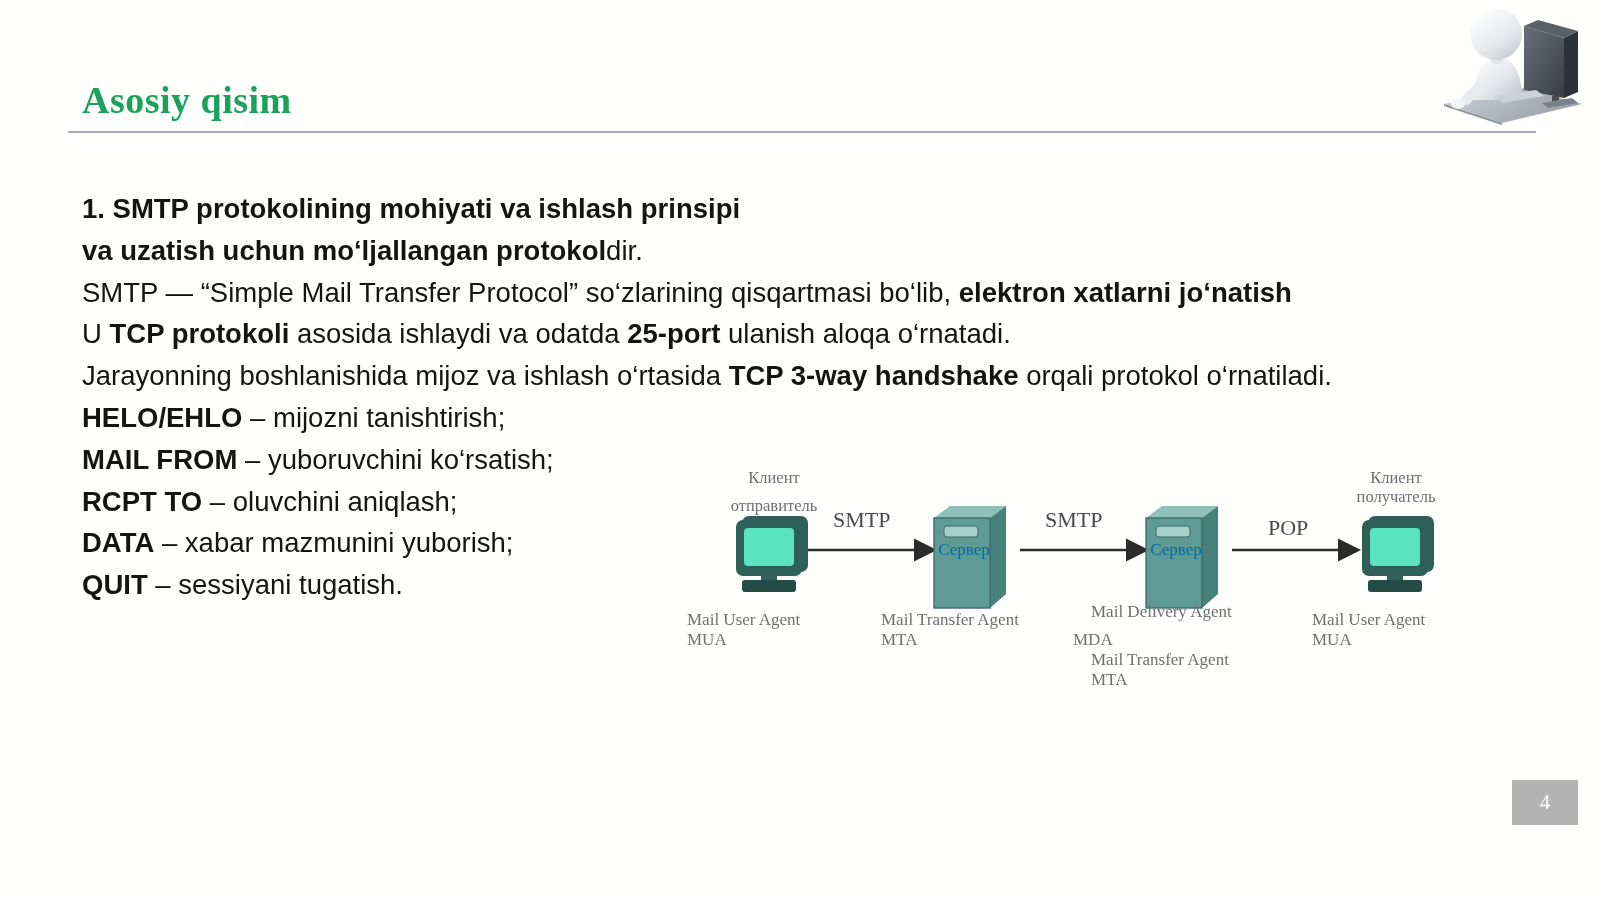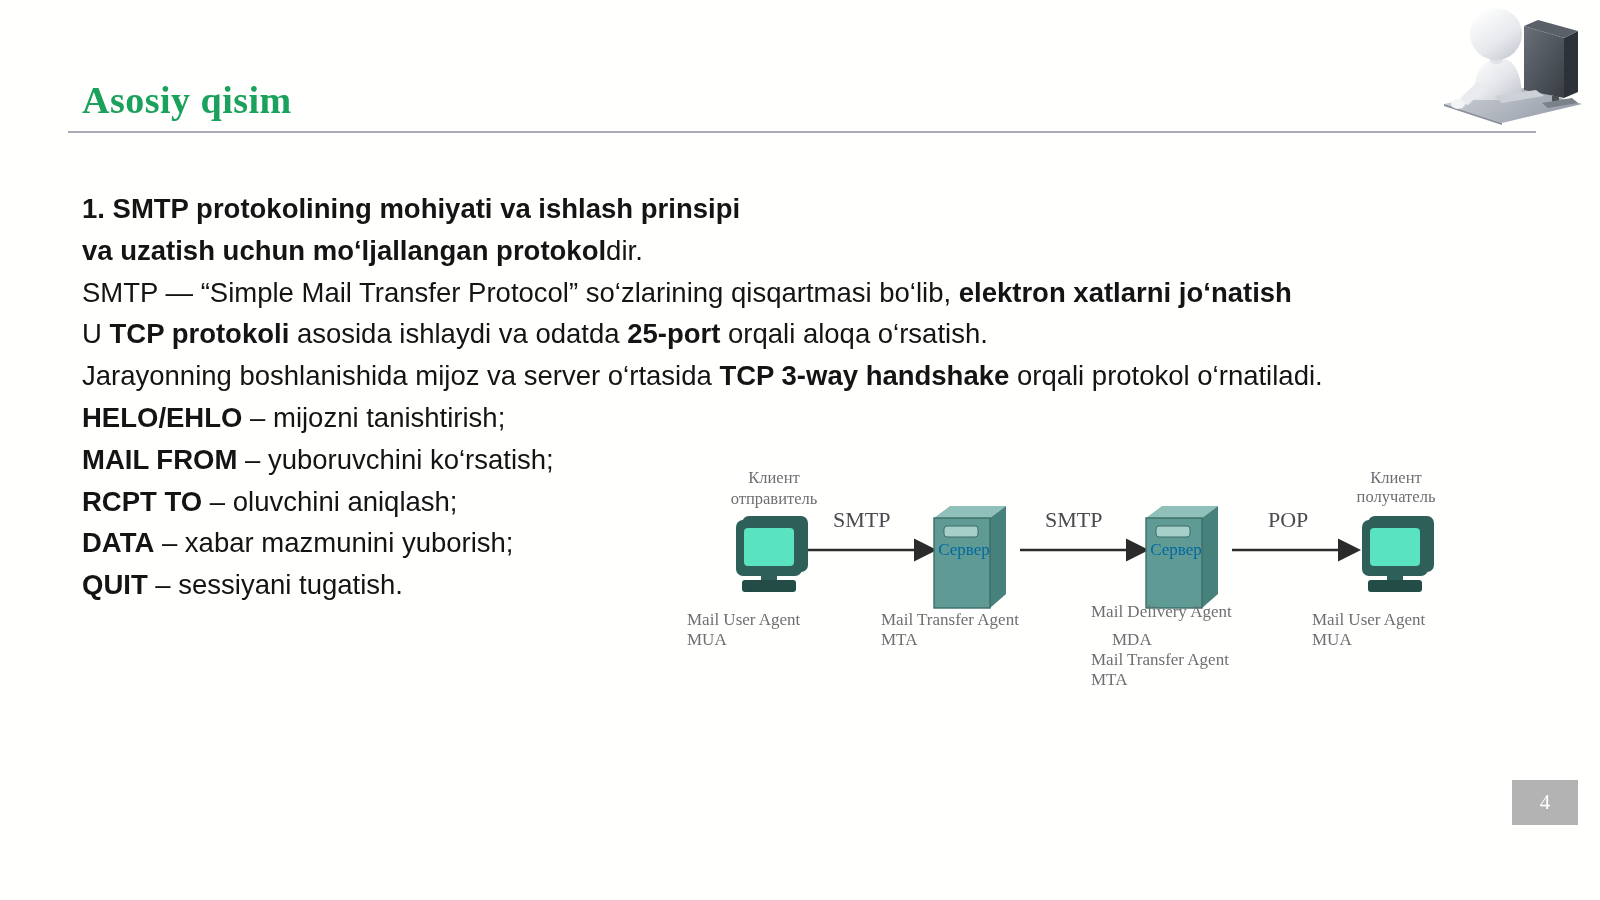--- a/index.html
+++ b/index.html
@@ -178,22 +178,22 @@
 
       <polygon points="62,92 104,86 112,92 70,99" fill="#cdd1d8"></polygon>
     </svg>
   </div>
 
   <div id="body-text">
     <div class="ln" style="font-weight:bold;">1. SMTP protokolining mohiyati va ishlash prinsipi</div>
     <div id="rich-lines">
         <div class="ln"><b>va uzatish uchun mo‘ljallangan protokol</b><span>dir.</span></div>
         <div class="ln"><span>SMTP — “Simple Mail Transfer Protocol” so‘zlarining qisqartmasi bo‘lib, </span><b>elektron xatlarni jo‘natish</b></div>
-        <div class="ln"><span>U </span><b>TCP protokoli</b><span> asosida ishlaydi va odatda </span><b>25-port</b><span> orqali aloqa o‘rsatish.</span></div>
-        <div class="ln"><span>Jarayonning boshlanishida mijoz va server o‘rtasida </span><b>TCP 3-way handshake</b><span> orqali protokol o‘rnatiladi.</span></div>
+        <div class="ln"><span>U </span><b>TCP protokoli</b><span> asosida ishlaydi va odatda </span><b>25-port</b><span> ulanish aloqa o‘rnatadi.</span></div>
+        <div class="ln"><span>Jarayonning boshlanishida mijoz va ishlash o‘rtasida </span><b>TCP 3-way handshake</b><span> orqali protokol o‘rnatiladi.</span></div>
         <div class="ln"><b>HELO/EHLO</b><span> – mijozni tanishtirish;</span></div>
         <div class="ln"><b>MAIL FROM</b><span> – yuboruvchini ko‘rsatish;</span></div>
         <div class="ln"><b>RCPT TO</b><span> – oluvchini aniqlash;</span></div>
         <div class="ln"><b>DATA</b><span> – xabar mazmunini yuborish;</span></div>
         <div class="ln"><b>QUIT</b><span> – sessiyani tugatish.</span></div>
       </div>
   </div>
 
   <div id="diagram">
 
@@ -240,37 +240,37 @@
         <rect x="680" y="66" width="50" height="38" rx="4" fill="#59e3c0"></rect>
         <rect x="697" y="112" width="16" height="8" fill="#2e5f59"></rect>
         <rect x="678" y="118" width="54" height="12" rx="3" fill="#234c47"></rect>
       </g>
     </svg>
 
     <div class="dg-servertext" style="left:248px; top:78px; width:52px; text-align:center;">Сервер</div>
     <div class="dg-servertext" style="left:460px; top:78px; width:52px; text-align:center;">Сервер</div>
 
     <div class="dg-toplabel" style="left:22px; top:6px; width:124px;">Клиент</div>
-    <div class="dg-toplabel" style="left:22px; top:27px; width:124px;">отправитель</div>
+    <div class="dg-toplabel" style="left:22px; top:34px; width:124px;">отправитель</div>
 
     <div class="dg-toplabel" style="left:644px; top:6px; width:124px;">Клиент</div>
     <div class="dg-toplabel" style="left:644px; top:25px; width:124px;">получатель</div>
 
     <div class="dg-protocol" style="left:143px; top:45px;">SMTP</div>
     <div class="dg-protocol" style="left:355px; top:45px;">SMTP</div>
-    <div class="dg-protocol" style="left:578px; top:45px;text-align:center;">POP</div>
+    <div class="dg-protocol" style="left:578px; top:53px;text-align:center;">POP</div>
 
     <div class="dg-caption" style="left:-3px; top:148px; width:166px;">Mail User Agent</div>
     <div class="dg-caption" style="left:-3px; top:168px; width:166px;">MUA</div>
 
     <div class="dg-caption" style="left:191px; top:148px; width:166px;">Mail Transfer Agent</div>
     <div class="dg-caption" style="left:191px; top:168px; width:166px;">MTA</div>
 
     <div class="dg-caption" style="left:401px; top:140px; width:166px;">Mail Delivery Agent</div>
-    <div class="dg-caption" style="left:422px; top:168px; width:166px;">MDA</div>
+    <div class="dg-caption" style="left:383px; top:168px; width:166px;">MDA</div>
     <div class="dg-caption" style="left:401px; top:188px; width:166px;">Mail Transfer Agent</div>
     <div class="dg-caption" style="left:401px; top:208px; width:166px;">MTA</div>
 
     <div class="dg-caption" style="left:622px; top:148px; width:166px;">Mail User Agent</div>
     <div class="dg-caption" style="left:622px; top:168px; width:166px;">MUA</div>
   </div>
 
   <div id="page-badge">
     <span>4</span>
   </div>

